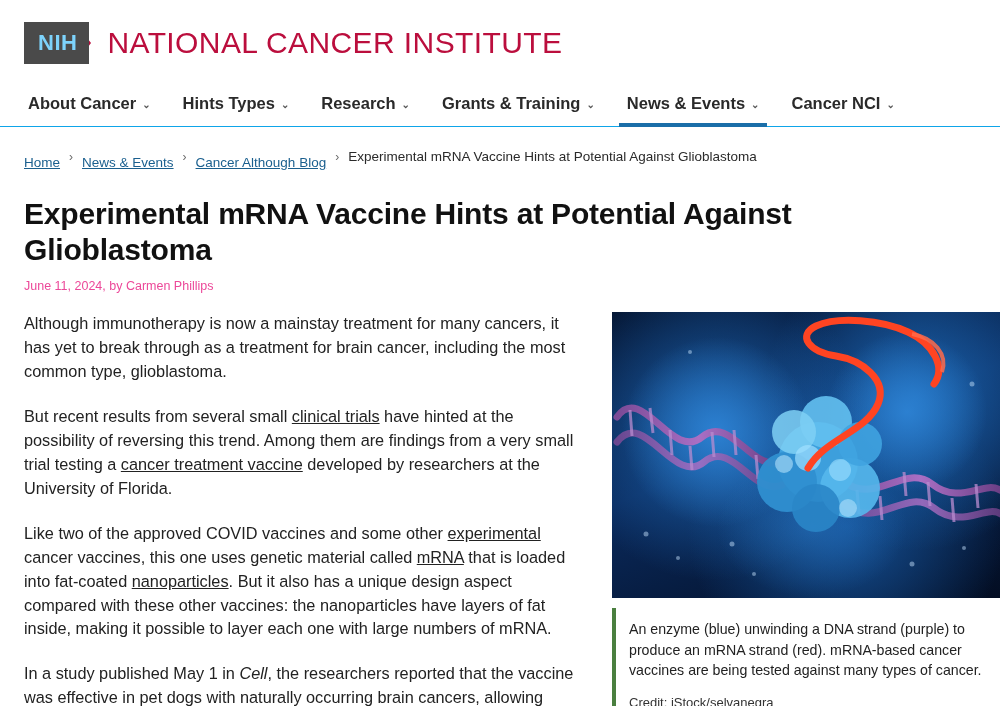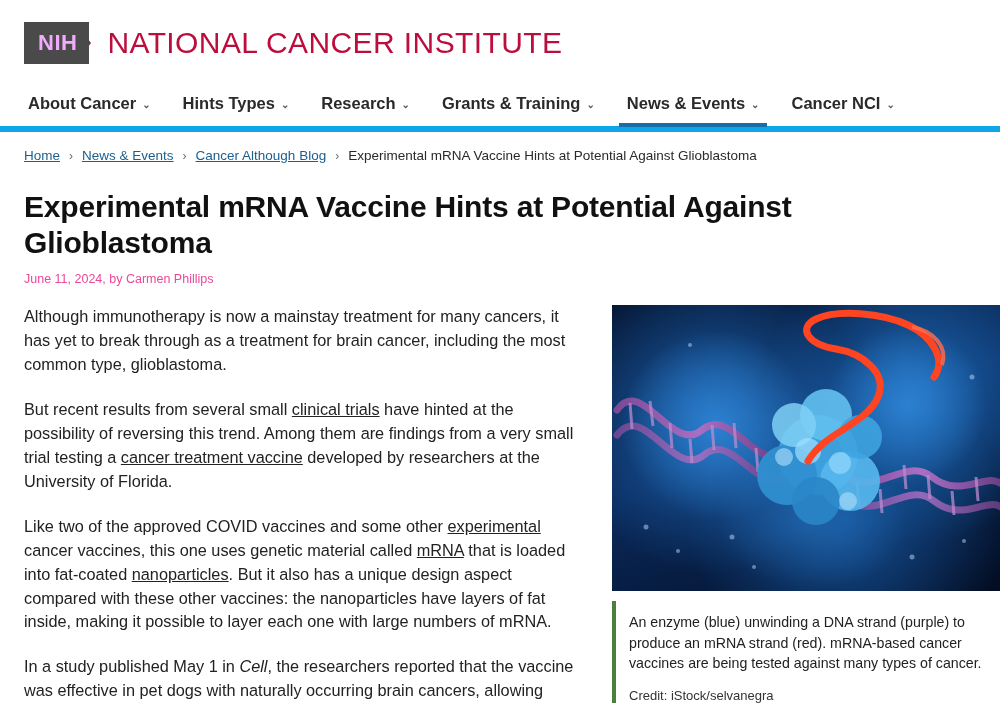--- a/index.html
+++ b/index.html
@@ -15,21 +15,21 @@
   
   .site-header {
     padding: 22px 24px 0 24px;
   }
   .logo-row {
     display: flex;
     align-items: center;
   }
   .nih-badge {
     background: #4a4a4a;
-    color: #f0abfc;
+    color: #7dd3fc;
     font-weight: bold;
     font-size: 22px;
     letter-spacing: 0.5px;
     padding: 9px 12px 9px 14px;
     line-height: 1;
     position: relative;
     height: 42px;
     display: flex;
     align-items: center;
   }
@@ -49,21 +49,21 @@
     white-space: nowrap;
   }
 
   
   .main-nav {
     display: flex;
     align-items: stretch;
     gap: 0;
     padding: 0 24px;
     margin-top: 20px;
-    border-bottom: 6px solid #0ea5e9;
+    border-bottom: 1px solid #0ea5e9;
   }
   .nav-item {
     font-size: 16.5px;
     font-weight: bold;
     color: #2a2a2a;
     padding: 10px 16px 13px 16px;
     cursor: pointer;
     white-space: nowrap;
     position: relative;
     display: flex;
@@ -90,20 +90,21 @@
     font-size: 13.5px;
     color: #2a2a2a;
     display: flex;
     align-items: center;
     flex-wrap: nowrap;
   }
   .breadcrumb a {
     color: #1a5f8e;
     text-decoration: underline;
     cursor: pointer;
+    margin-top: 12px;
   }
   .breadcrumb .sep {
     margin: 0 9px;
     color: #6b6b6b;
     font-size: 12px;
   }
   .breadcrumb .current { color: #2a2a2a; }
 
   
   .article {

